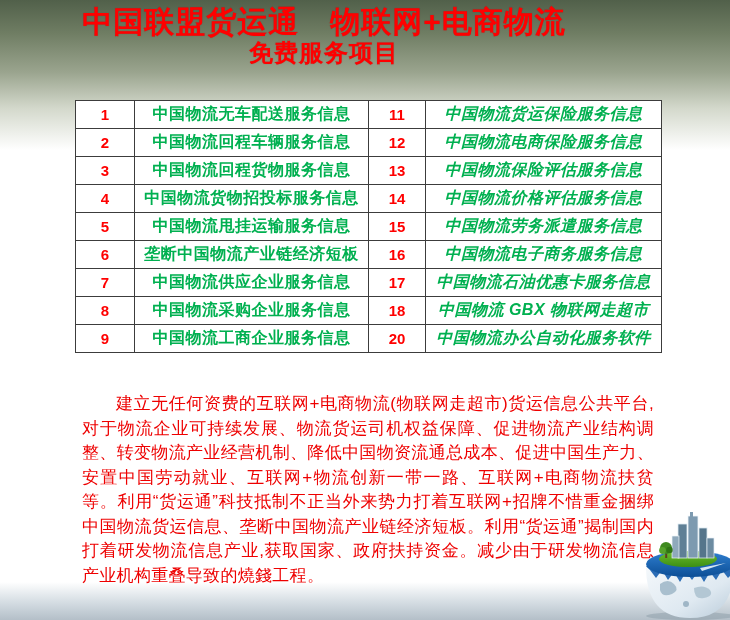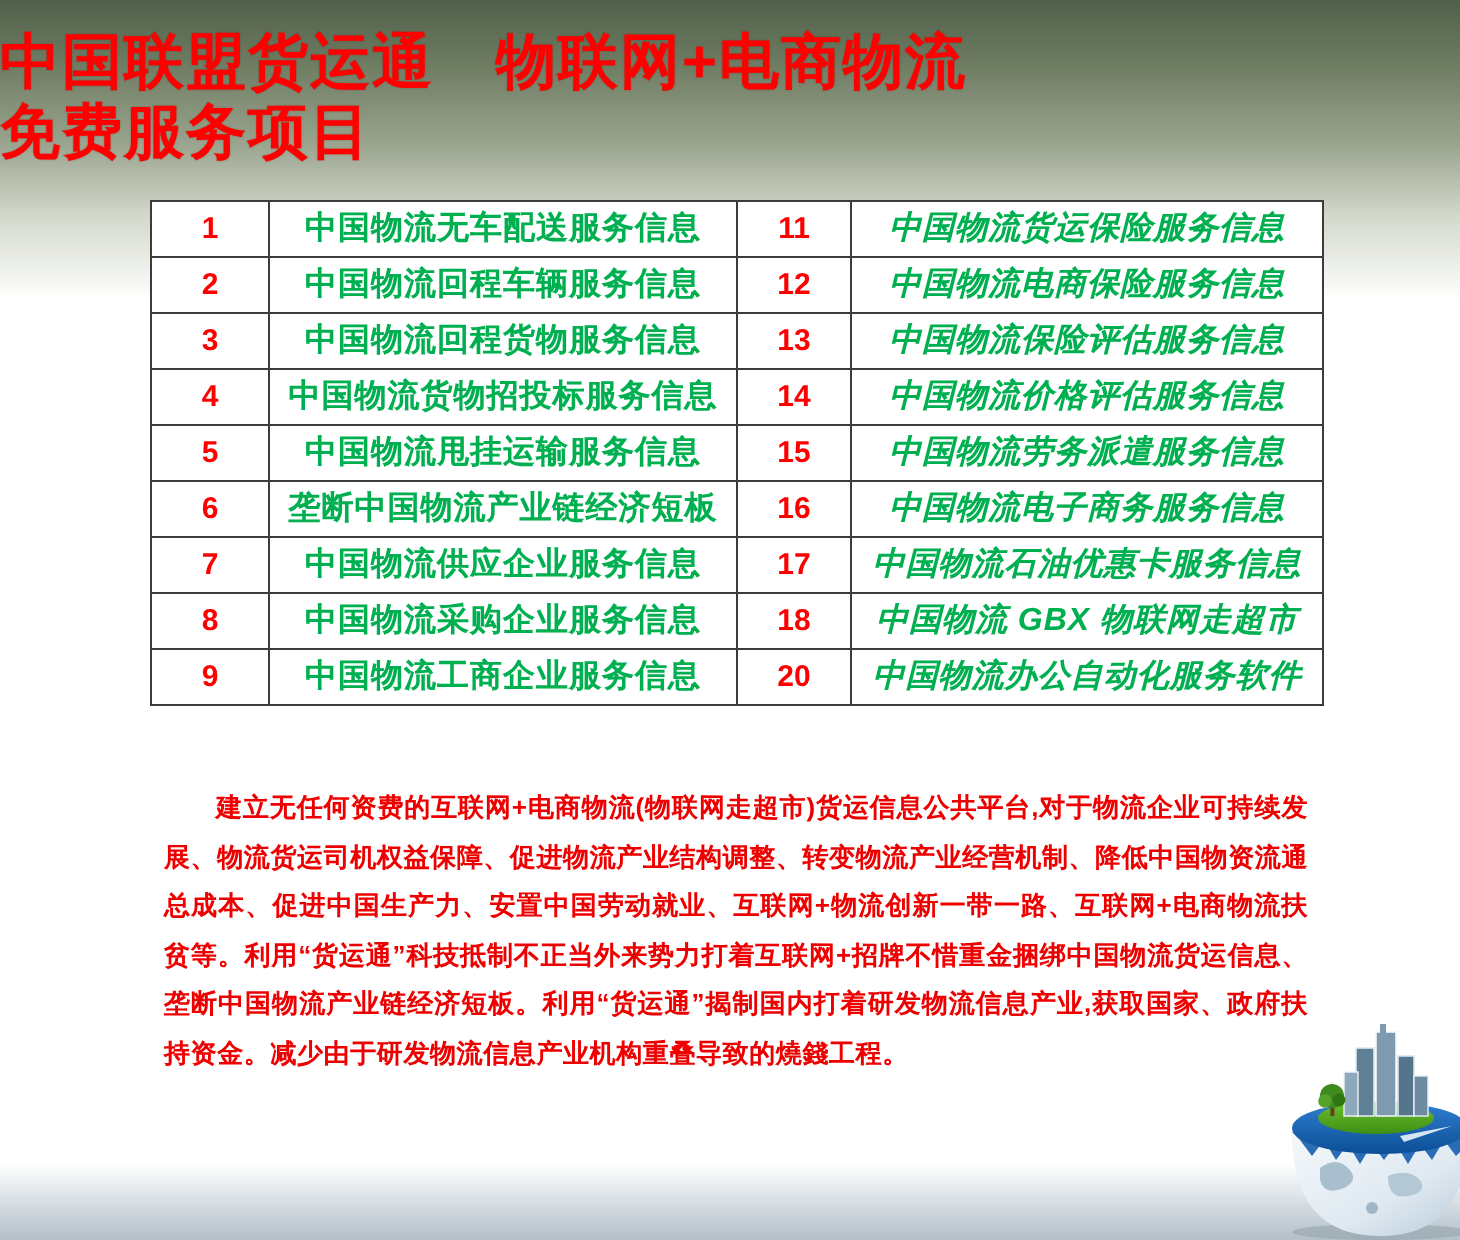--- a/index.html
+++ b/index.html
@@ -19,30 +19,30 @@
     background:linear-gradient(180deg,#51604a 0%,#6f7d63 22%,#9aa48e 48%,#d3d8cb 72%,rgba(255,255,255,0) 100%);
     pointer-events:none;
   }
   
   .bottom-fade{
     position:absolute;left:0;bottom:0;width:730px;height:38px;
     background:linear-gradient(180deg,rgba(255,255,255,0) 0%,#dbe2e7 45%,#c3cdd5 78%,#b4bfc8 100%);
     pointer-events:none;
   }
   .title-block{
-    position:absolute;left:0;top:14px;width:648px;
-    text-align:left;
+    position:absolute;left:0;top:4px;width:648px;
+    text-align:center;
     color:#ff0000;
     font-weight:bold;
     line-height:1.18;
     letter-spacing:1px;
     text-shadow:0 0 1px rgba(120,0,0,.35);
   }
   .title-line1{font-size:30px;}
-  .title-line2{font-size:30px;}
+  .title-line2{font-size:24px;}
   table.services{
     position:absolute;left:75px;top:100px;
     border-collapse:collapse;
     background:#ffffff;
     table-layout:fixed;
     width:580px;
   }
   table.services td{
     border:1.6px solid #3c3c3c;
     height:27px;
@@ -54,22 +54,22 @@
     overflow:hidden;
   }
   td.num{width:54px;color:#ff0000;font-size:15px;}
   td.svc{color:#00b050;font-size:16px;letter-spacing:.5px;}
   td.svc1{width:229px;margin-left:16px;}
   td.num2{width:52px;margin-top:20px;}
   td.svc2{width:231px;font-style:italic;}
   .body-paragraph{
     position:absolute;left:82px;top:392px;width:572px;
     color:#ee0000;
-    font-size:13px;
-    font-weight:bold;
+    font-size:17px;
+    font-weight:normal;
     line-height:24.5px;
     text-align:justify;
     text-indent:2em;
     letter-spacing:.3px;
   }
   .globe{
     position:absolute;right:-12px;bottom:0;
     width:104px;height:128px;
   }
 </style>

